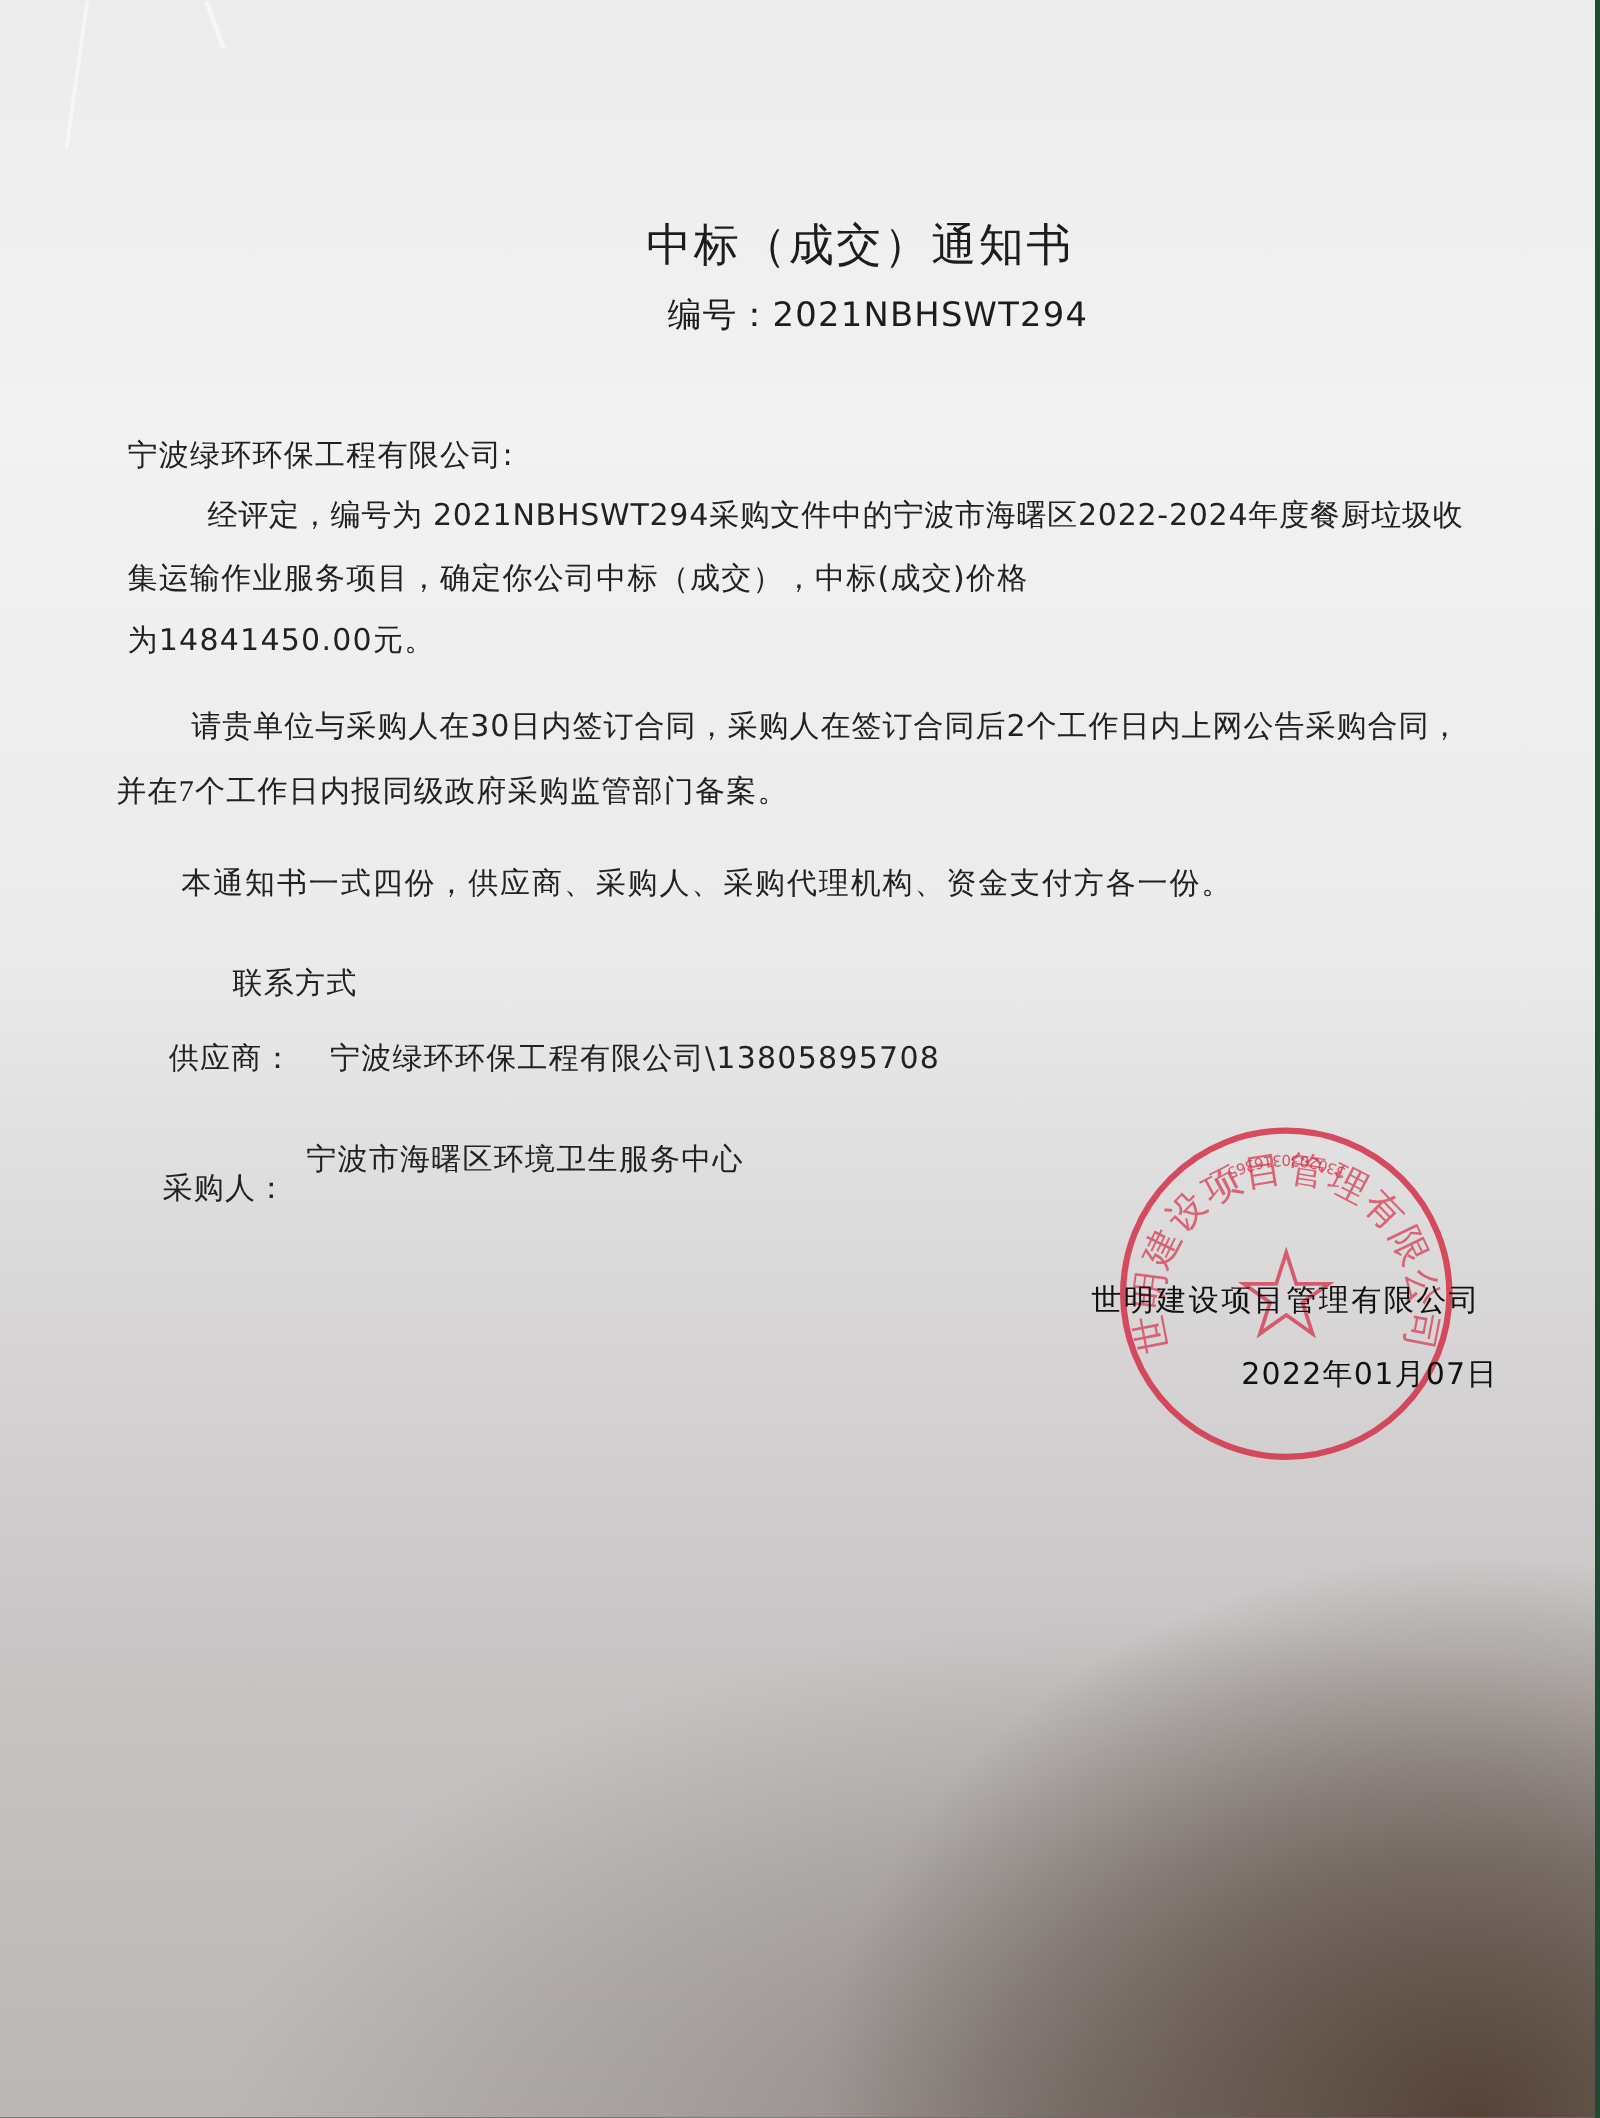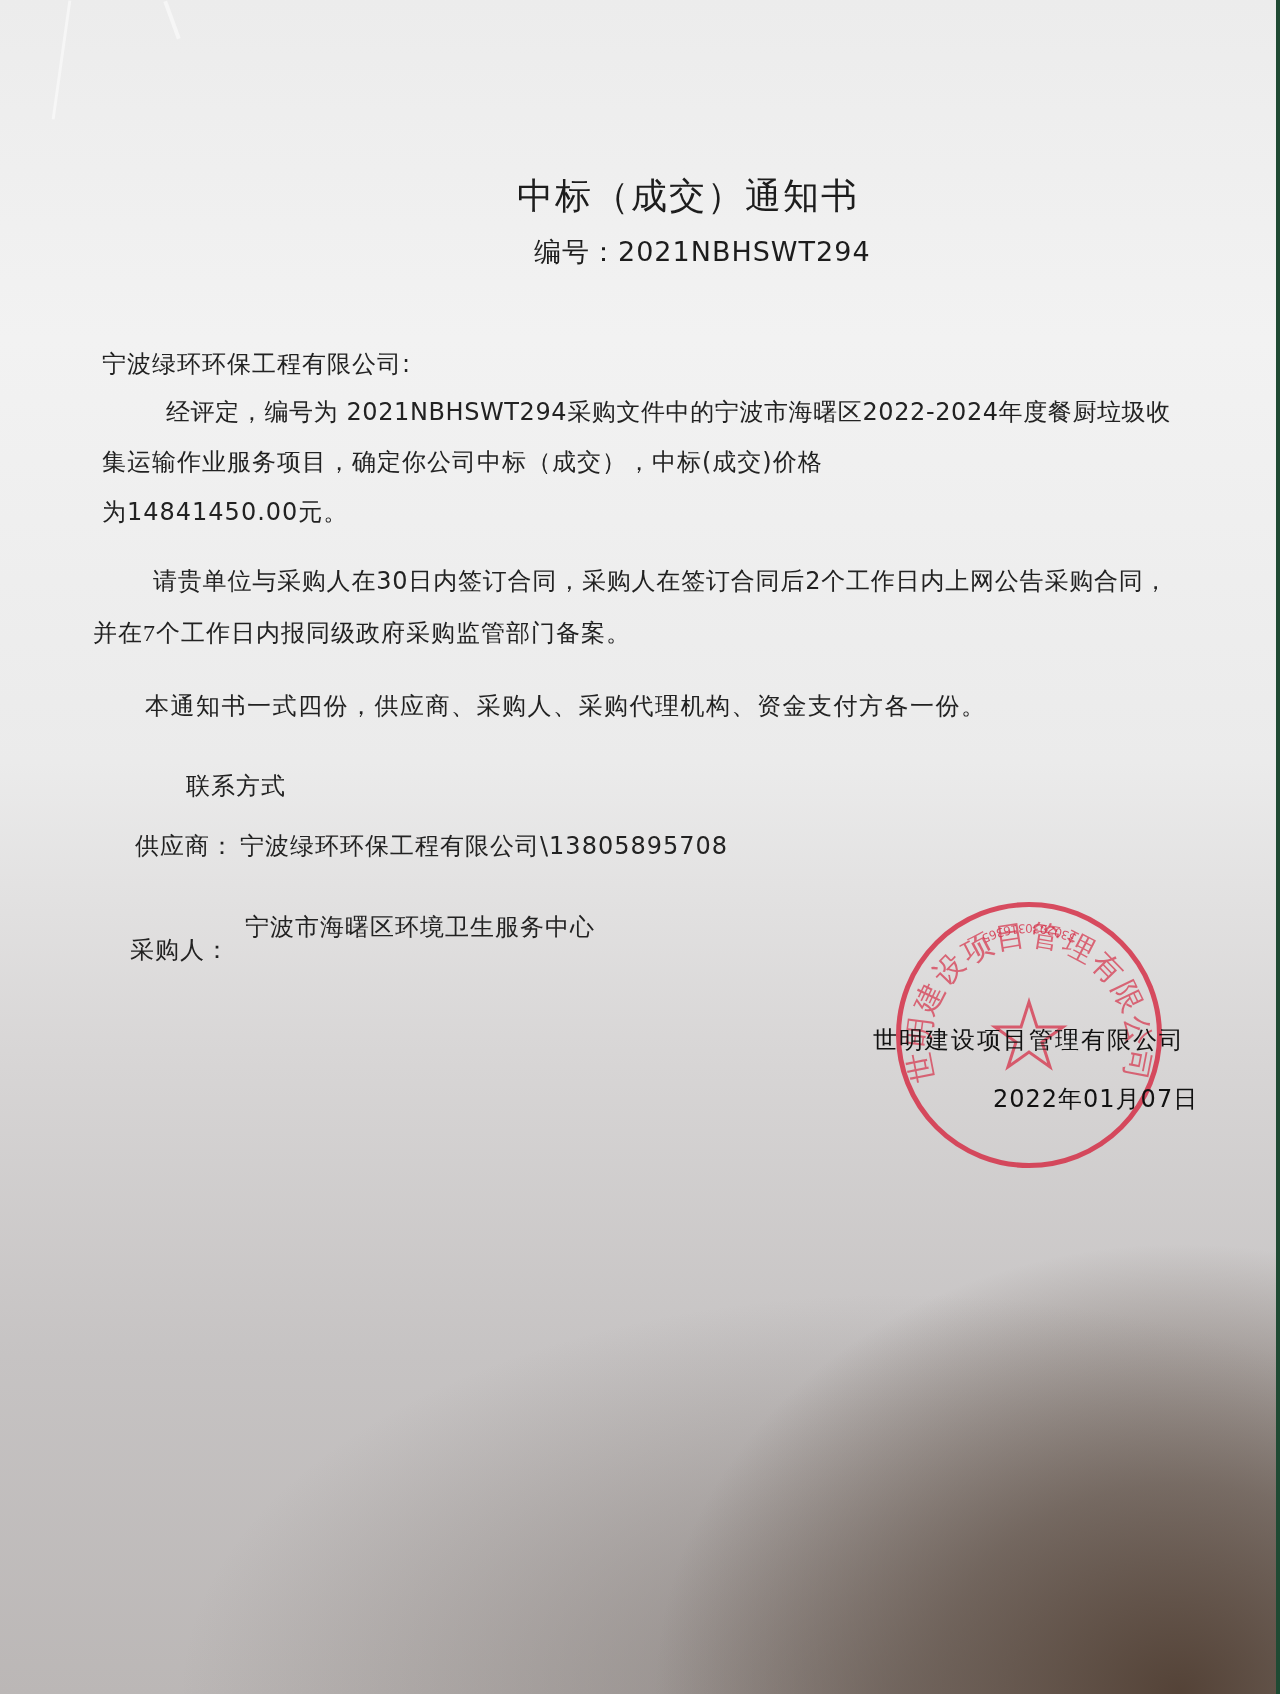--- a/index.html
+++ b/index.html
@@ -44,21 +44,21 @@
   <div class="t line" style="left:102px;top:496px;">为14841450.00元。</div>
 
   <div class="t line" style="left:153px;top:565px;letter-spacing:0.8px;">请贵单位与采购人在30日内签订合同，采购人在签订合同后2个工作日内上网公告采购合同，</div>
   <div class="t line" style="left:93px;top:617px;font-family:Liberation Serif, serif;">并在7个工作日内报同级政府采购监管部门备案。</div>
 
   <div class="t line" style="left:145px;top:690px;letter-spacing:1.5px;">本通知书一式四份，供应商、采购人、采购代理机构、资金支付方各一份。</div>
 
   <div class="t line" style="left:140px;top:770px;margin-left:46px;">联系方式</div>
 
   <div class="t line" style="left:135px;top:830px;">供应商：</div>
-  <div class="t line" style="left:240px;top:830px;">宁波绿环环保工程有限公司\13805895708</div>
+  <div class="t line" style="left:264px;top:830px;">宁波绿环环保工程有限公司\13805895708</div>
 
   <div class="t line" style="left:130px;top:900px;margin-top:34px;">采购人：</div>
   <div class="t line" style="left:245px;top:900px;margin-top:11px;">宁波市海曙区环境卫生服务中心</div>
 
   <div class="seal"></div>
   <svg class="seal-svg" viewBox="0 0 266 266">
     <defs>
       <path id="ringPath" d="M 40 180 A 100 100 0 1 1 226 180" fill="none"></path>
       <path id="codePath" d="M 200 45 A 110 110 0 0 0 66 45" fill="none"></path>
     </defs>

